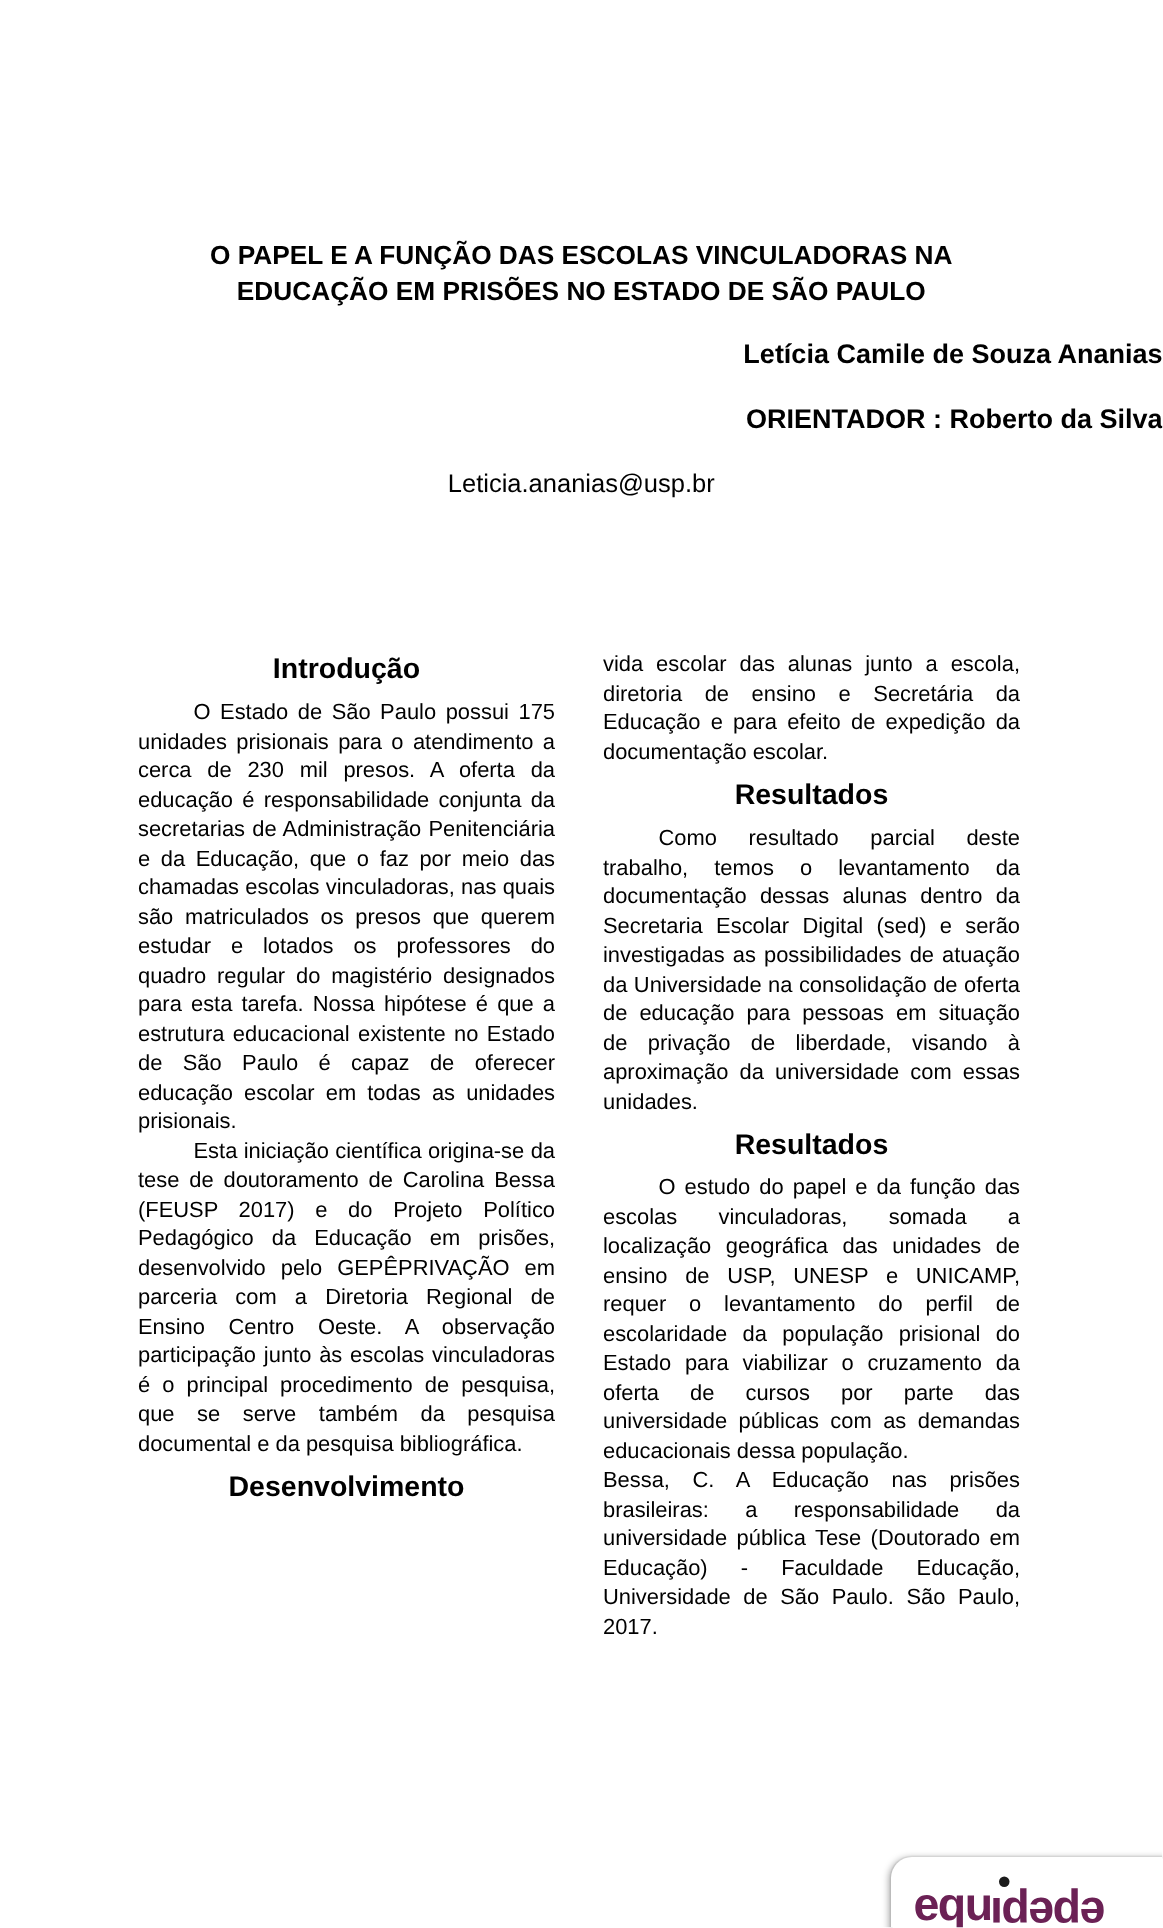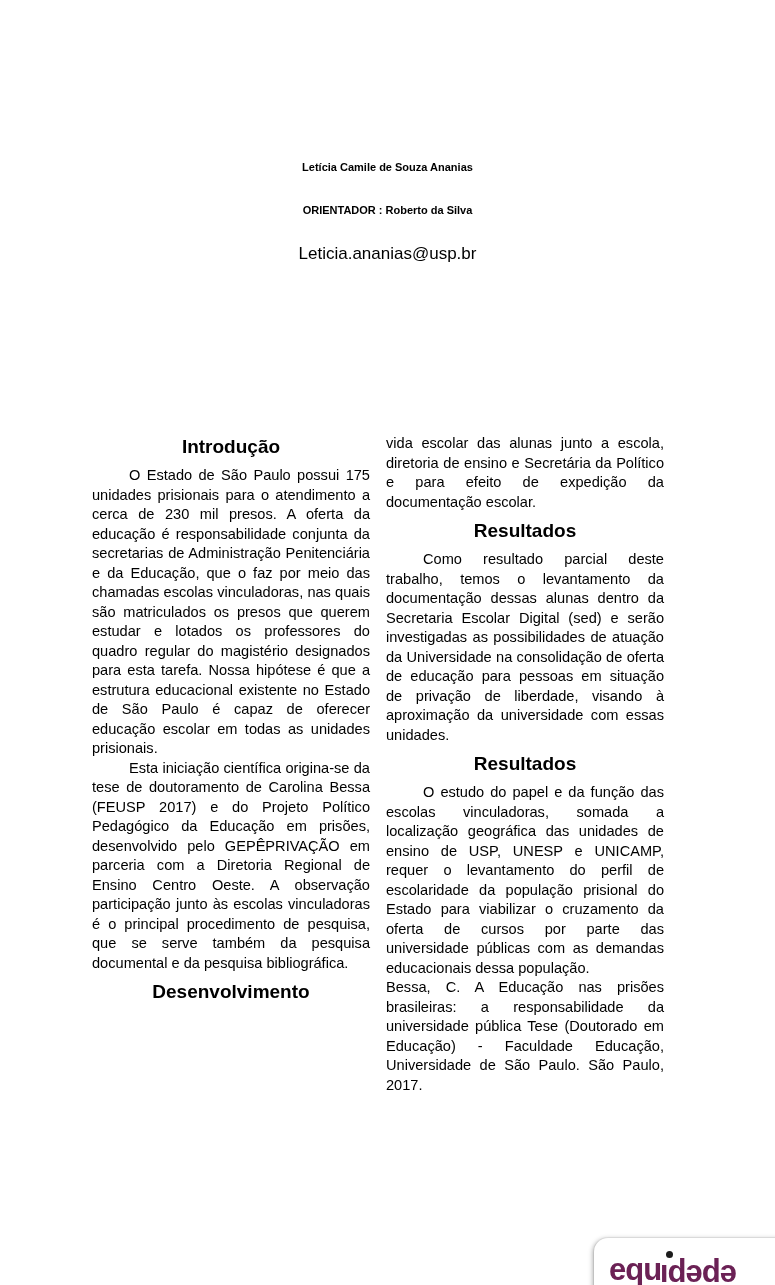--- a/index.html
+++ b/index.html
@@ -24,39 +24,40 @@
     text-align: center;
   }
   .poster-title {
     font-size: 17.5px;
     font-weight: bold;
     line-height: 24px;
     max-width: 565px;
     margin: 0 auto 21px auto;
   }
   .header-line {
-    font-size: 11px;
+    font-size: 18px;
     font-weight: bold;
     line-height: 19px;
     margin-bottom: 24px;
+    text-align: right;
   }
   .header-email {
     font-size: 17px;
     font-weight: normal;
     line-height: 19px;
   }
 
   
   .columns {
     position: absolute;
     top: 434px;
     left: 92px;
     width: 588px;
     display: flex;
-    gap: 16px;
+    gap: 32px;
   }
   .col { width: 278px; }
   .section-heading {
     font-size: 19px;
     font-weight: bold;
     text-align: center;
     line-height: 26px;
     margin: 6px 0 6px 0;
   }
   .col .section-heading:first-child { margin-top: 0; }
@@ -103,38 +104,39 @@
     top: -3px;
     left: 57px;
   }
 </style>
 </head>
 <body>
 
 <div class="page">
 
   <div class="header">
+    <div class="poster-title">O PAPEL E A FUNÇÃO DAS ESCOLAS VINCULADORAS NA EDUCAÇÃO EM PRISÕES NO ESTADO DE SÃO PAULO</div>
     <div class="header-line">Letícia Camile de Souza Ananias</div>
     <div class="header-line">ORIENTADOR : Roberto da Silva</div>
     <div class="header-email">Leticia.ananias@usp.br</div>
   </div>
 
   <div class="columns">
 
     <div class="col">
       <div class="section-heading">Introdução</div>
       <p class="body-para indent">O Estado de São Paulo possui 175 unidades prisionais para o atendimento a cerca de 230 mil presos. A oferta da educação é responsabilidade conjunta da secretarias de Administração Penitenciária e da Educação, que o faz por meio das chamadas escolas vinculadoras, nas quais são matriculados os presos que querem estudar e lotados os professores do quadro regular do magistério designados para esta tarefa. Nossa hipótese é que a estrutura educacional existente no Estado de São Paulo é capaz de oferecer educação escolar em todas as unidades prisionais.</p>
 
       <p class="body-para indent">Esta iniciação científica origina-se da tese de doutoramento de Carolina Bessa (FEUSP 2017) e do Projeto Político Pedagógico da Educação em prisões, desenvolvido pelo GEPÊPRIVAÇÃO em parceria com a Diretoria Regional de Ensino Centro Oeste. A observação participação junto às escolas vinculadoras é o principal procedimento de pesquisa, que se serve também da pesquisa documental e da pesquisa bibliográfica.</p>
 
       <div class="section-heading">Desenvolvimento</div>
     </div>
 
     <div class="col">
-      <p class="body-para">vida escolar das alunas junto a escola, diretoria de ensino e Secretária da Político e para efeito de expedição da documentação escolar.</p>
+      <p class="body-para">vida escolar das alunas junto a escola, diretoria de ensino e Secretária da Educação e para efeito de expedição da documentação escolar.</p>
 
       <div class="section-heading">Resultados</div>
       <p class="body-para indent">Como resultado parcial deste trabalho, temos o levantamento da documentação dessas alunas dentro da Secretaria Escolar Digital (sed) e serão investigadas as possibilidades de atuação da Universidade na consolidação de oferta de educação para pessoas em situação de privação de liberdade, visando à aproximação da universidade com essas unidades.</p>
 
       <div class="section-heading">Resultados</div>
       <p class="body-para indent">O estudo do papel e da função das escolas vinculadoras, somada a localização geográfica das unidades de ensino de USP, UNESP e UNICAMP, requer o levantamento do perfil de escolaridade da população prisional do Estado para viabilizar o cruzamento da oferta de cursos por parte das universidade públicas com as demandas educacionais dessa população.</p>
 
       <p class="body-para">Bessa, C. A Educação nas prisões brasileiras: a responsabilidade da universidade pública Tese (Doutorado em Educação) - Faculdade Educação, Universidade de São Paulo. São Paulo, 2017.</p>
     </div>
 

